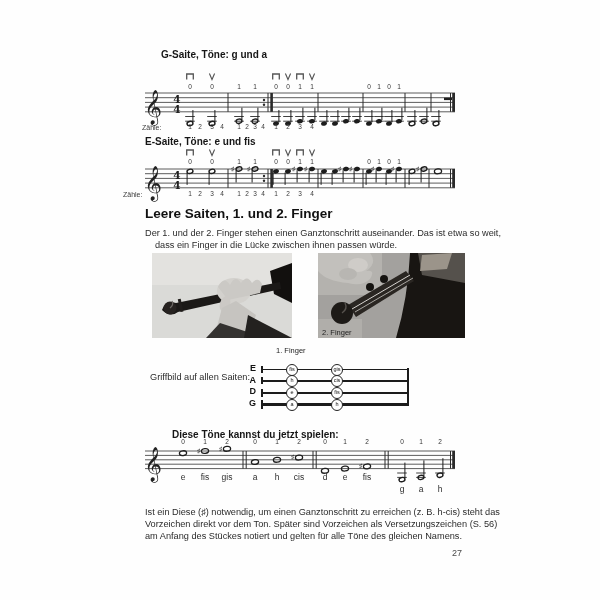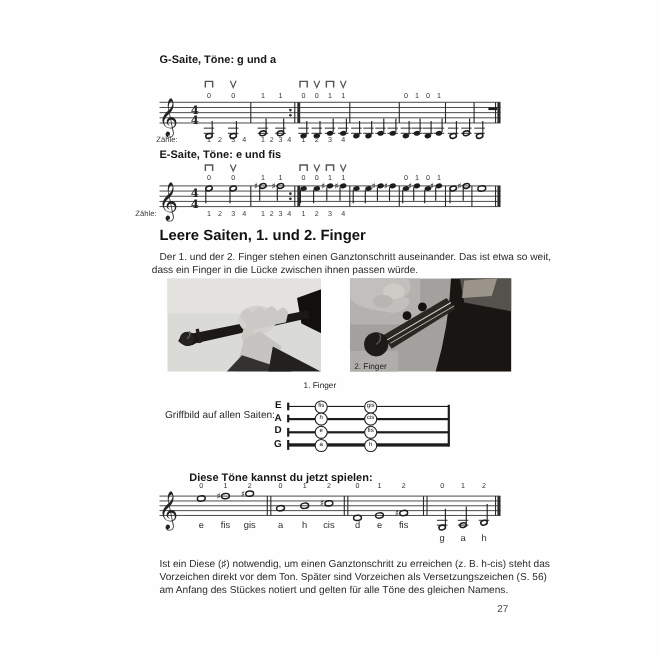--- a/index.html
+++ b/index.html
@@ -20,21 +20,21 @@
              box-sizing:border-box;line-height:1;}
   svg{display:block;}
   #notation{position:absolute;left:0;top:0;pointer-events:none;}
   .photo{position:absolute;overflow:hidden;}
 </style>
 </head>
 <body>
 
 <div class="page">
 
-  <span class="abs h-staff" style="left:145px;top:49px;">G-Saite, Töne: g und a</span>
+  <span class="abs h-staff" style="left:161px;top:49px;">G-Saite, Töne: g und a</span>
   <span class="abs h-staff" style="left:145px;top:136px;">E-Saite, Töne: e und fis</span>
 
   <span class="abs tiny" style="left:142px;top:124px;">Zähle:</span>
   <span class="abs tiny" style="left:123px;top:191px;">Zähle:</span>
 
   <svg id="notation" width="600" height="600" viewBox="0 0 600 600">
       <g>
         <line x1="145" y1="93" x2="455" y2="93" stroke="#4a4a4a" stroke-width="0.9"></line>
         <line x1="145" y1="97.7" x2="455" y2="97.7" stroke="#4a4a4a" stroke-width="0.9"></line>
         <line x1="145" y1="102.4" x2="455" y2="102.4" stroke="#4a4a4a" stroke-width="0.9"></line>
@@ -320,21 +320,21 @@
         <line x1="435.2" y1="473" x2="444.8" y2="473" stroke="#2a2a2a" stroke-width="0.9"></line>
         <ellipse cx="440" cy="475.20000000000005" rx="3" ry="2.1" fill="none" stroke="#1d1d1d" stroke-width="1.4" transform="rotate(-14 440 475.20000000000005)"></ellipse>
         <line x1="442.9" y1="474.00000000000006" x2="442.9" y2="458.20000000000005" stroke="#1d1d1d" stroke-width="1"></line>
         <text x="440" y="444" font-size="6.5" fill="#333" text-anchor="middle">2</text>
         <text x="440" y="492" font-size="8.5" fill="#2e2e2e" text-anchor="middle">h</text>
       </g>
     </svg>
 
   <span class="abs h-big" style="left:145px;top:206px;">Leere Saiten, 1. und 2. Finger</span>
   <span class="abs body-text" style="left:145px;top:228px;">Der 1. und der 2. Finger stehen einen Ganztonschritt auseinander. Das ist etwa so weit,</span>
-  <span class="abs body-text" style="left:138px;top:240px;">dass ein Finger in die Lücke zwischen ihnen passen würde.</span>
+  <span class="abs body-text" style="left:155px;top:240px;">dass ein Finger in die Lücke zwischen ihnen passen würde.</span>
 
   <div class="photo" style="left:152px;top:253px;width:140px;height:85px;">
     <svg width="140" height="85" viewBox="0 0 140 85">
       <rect x="0" y="0" width="140" height="85" fill="#dadad7"></rect>
       <rect x="0" y="0" width="140" height="32" fill="#e3e2df"></rect>
       <path d="M118,18 L140,10 L140,50 L122,41 Z" fill="#12100e"></path>
       <path d="M10,57 Q14,47 24,50 L128,29 L129,36 L26,59 Q18,65 10,57 Z" fill="#1b1917"></path>
       <circle cx="18" cy="55" r="6.5" fill="#262220"></circle>
       <path d="M18,55 q4,-3 2,-7" stroke="#6a6662" stroke-width="1.2" fill="none"></path>
       <rect x="27" y="46" width="3" height="13" fill="#201d1b" transform="rotate(-12 28 52)"></rect>

